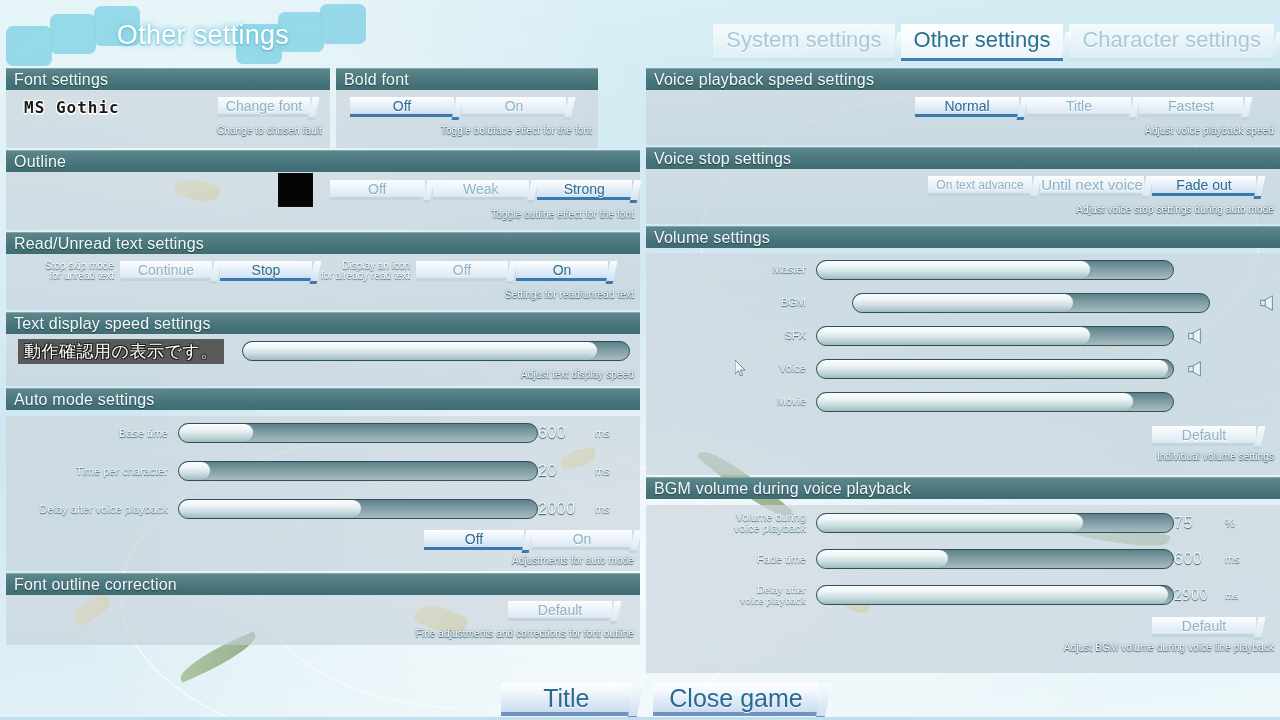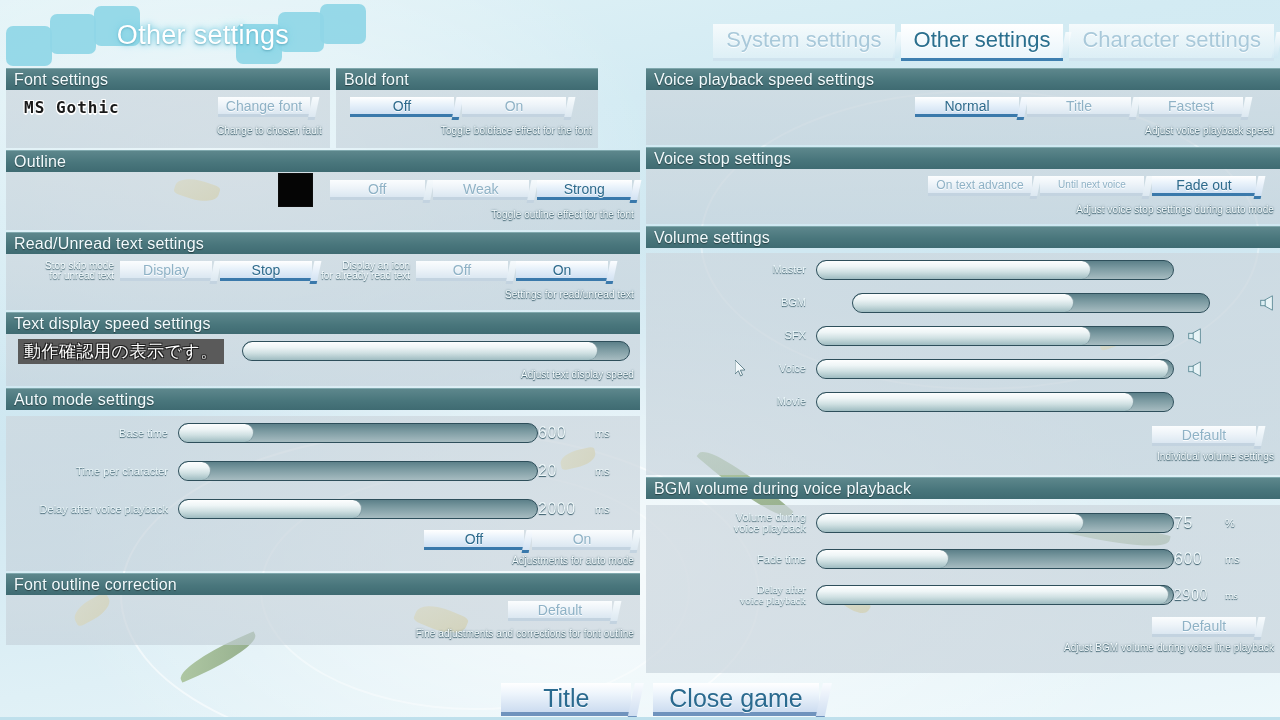--- a/index.html
+++ b/index.html
@@ -216,21 +216,21 @@
   </div>
 
   <div class="panel">
     <div class="sec-head">Read/Unread text settings</div>
     <div class="sec-body" style="height:56px;padding:0;">
       <div style="display:flex;align-items:center;height:34px;padding-left:6px;">
         <div style="width:108px;">
           <div class="sublabel">Stop skip mode</div>
           <div class="sublabel">for unread text</div>
         </div>
-        <div class="btn w92">Display</div>
+        <div class="btn w92">Continue</div>
         <div class="btn sel w92">Stop</div>
         <div style="width:96px;">
           <div class="sublabel">Display an icon</div>
           <div class="sublabel">for already read text</div>
         </div>
         <div class="btn w92">Off</div>
         <div class="btn sel w92">On</div>
       </div>
       <div class="hint" style="padding-right:6px;">Settings for read/unread text</div>
     </div>
@@ -307,21 +307,21 @@
       </div>
       <div class="hint" style="padding-right:6px;">Adjust voice playback speed</div>
     </div>
   </div>
 
   <div class="panel">
     <div class="sec-head">Voice stop settings</div>
     <div class="sec-body" style="height:55px;padding:0;">
       <div style="display:flex;align-items:center;height:34px;justify-content:flex-end;padding-right:16px;">
         <div class="btn w104" style="font-size:12px;">On text advance</div>
-        <div class="btn w104" style="font-size:10px;">Until next voice</div>
+        <div class="btn w104" style="font-size:15px;">Until next voice</div>
         <div class="btn sel w104">Fade out</div>
       </div>
       <div class="hint" style="padding-right:6px;margin-left:36px;">Adjust voice stop settings during auto mode</div>
     </div>
   </div>
 
   <div class="panel">
     <div class="sec-head">Volume settings</div>
     <div class="sec-body" style="height:222px;padding:0;">
 

